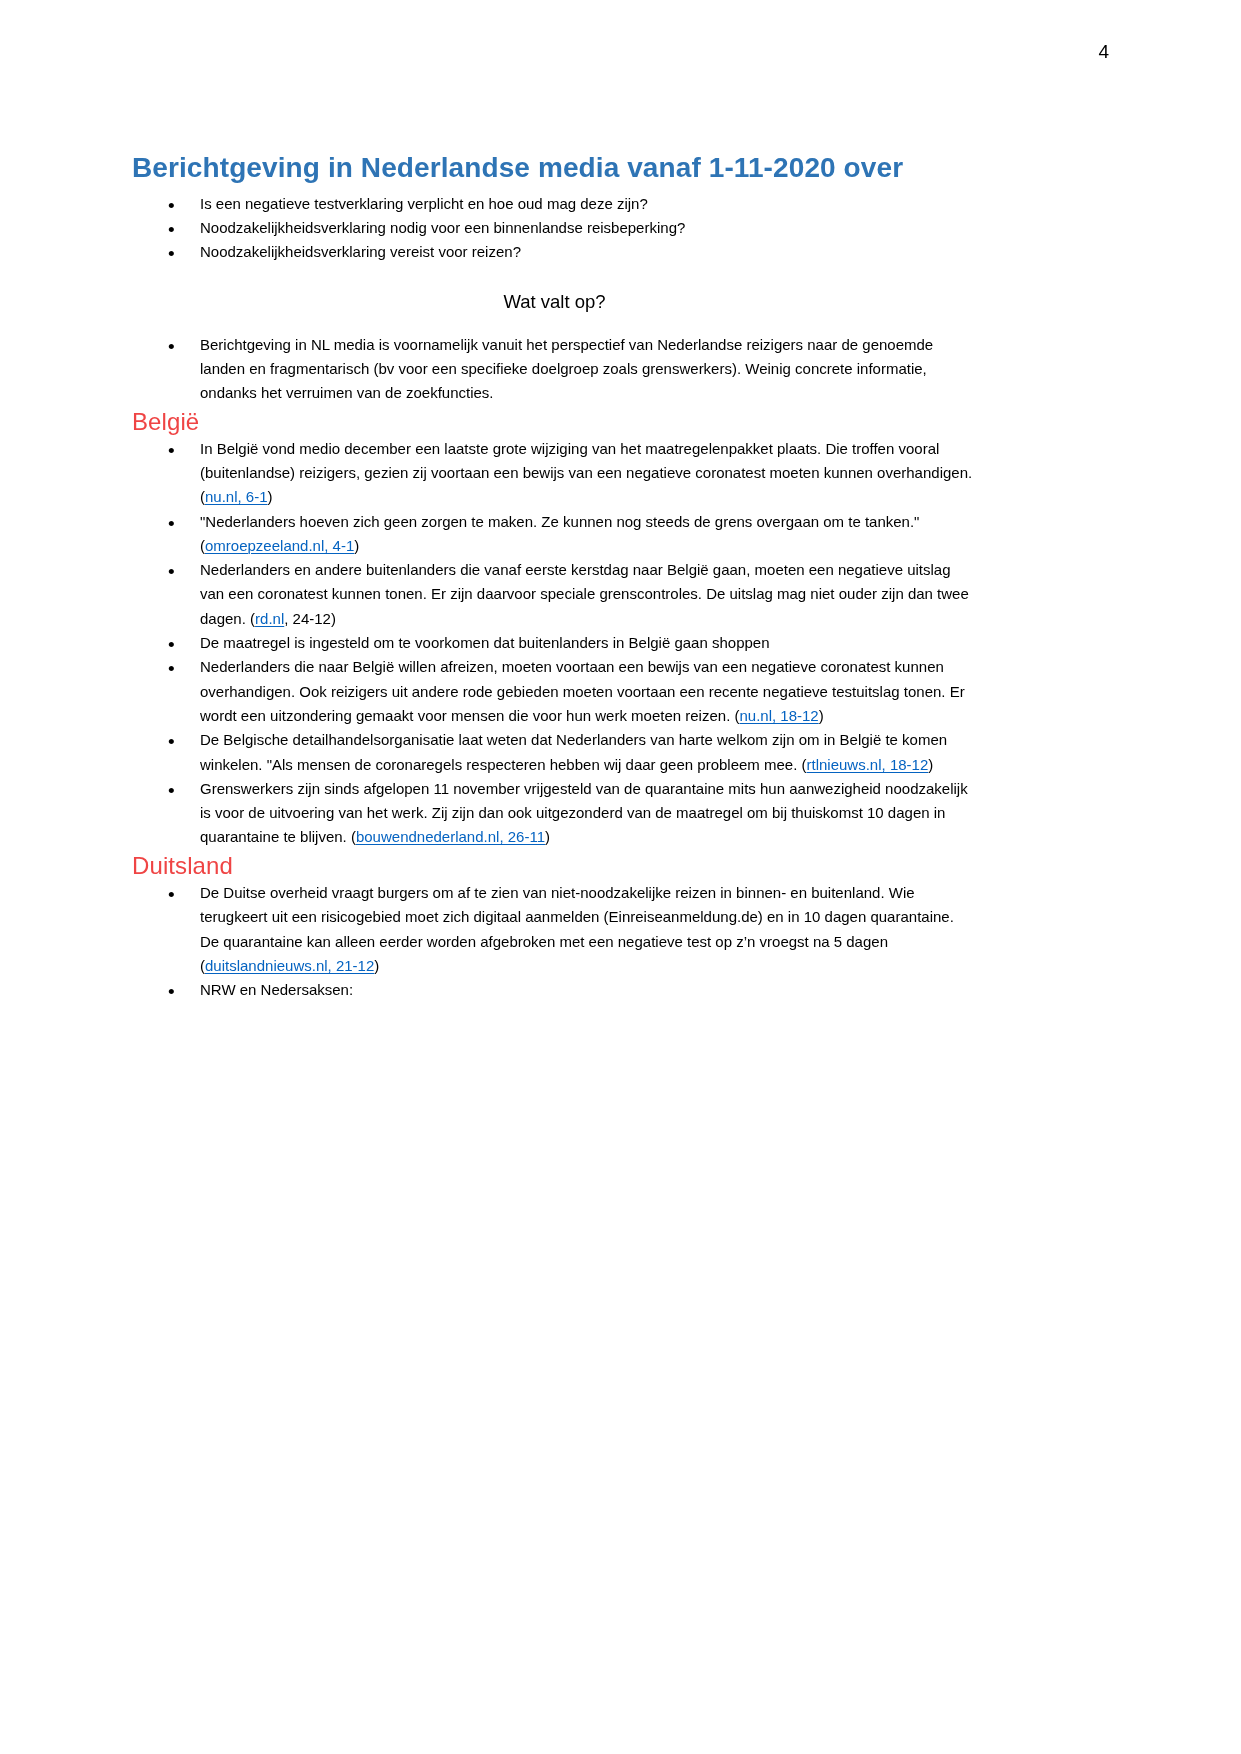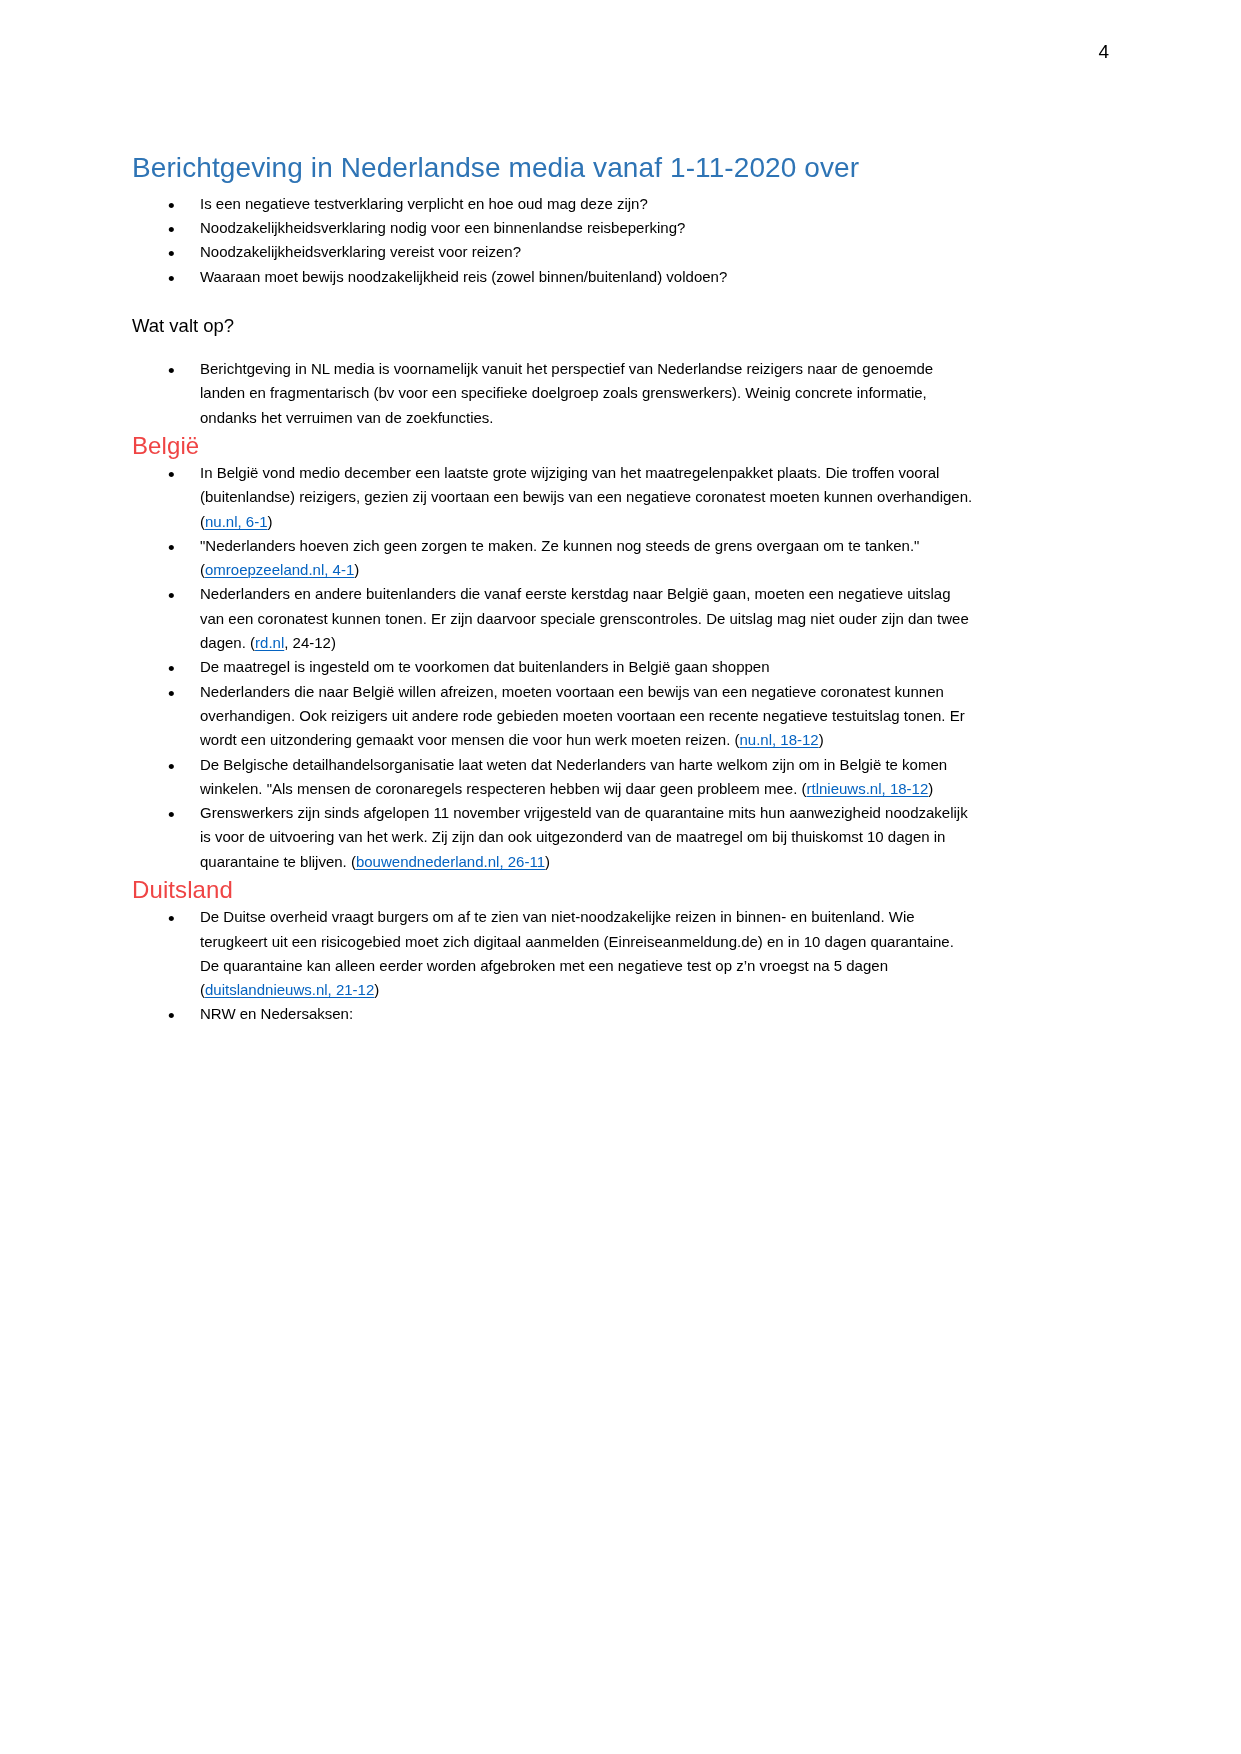--- a/index.html
+++ b/index.html
@@ -29,21 +29,21 @@
     line-height: 1;
   }
   .content {
     position: absolute;
     left: 132px;
     top: 148px;
     width: 845px;
   }
   h1.doc-title {
     font-size: 28px;
-    font-weight: normal;
+    font-weight: bold;
     color: #2E74B5;
     line-height: 1.42;
     margin: 0 0 4px 0;
     letter-spacing: 0.1px;
   }
   h2.section-heading {
     font-size: 24px;
     font-weight: normal;
     color: #ef4444;
     line-height: 1.3;
@@ -77,20 +77,21 @@
     left: 36px;
     top: -1px;
     font-size: 19px;
     color: #000000;
   }
   p.plain {
     font-size: 18.5px;
     line-height: 1.62;
     color: #000000;
     margin: 22px 0 0 0;
+    text-align: center;
   }
   .spacer-after-wat {
     height: 16px;
   }
   a.doclink,
   .doclink {
     color: #0563C1;
     text-decoration: underline;
     text-decoration-thickness: 1px;
     text-underline-offset: 2px;
@@ -107,21 +108,20 @@
   <div class="content">
 
     <h1 class="doc-title">
       <span>Berichtgeving in Nederlandse media vanaf 1-11-2020 over</span><br>
     </h1>
 
     <ul class="bullets">
       <li>Is een negatieve testverklaring verplicht en hoe oud mag deze zijn?</li>
       <li>Noodzakelijkheidsverklaring nodig voor een binnenlandse reisbeperking?</li>
       <li>Noodzakelijkheidsverklaring vereist voor reizen?</li>
-      <li>Waaraan moet bewijs noodzakelijkheid reis (zowel binnen/buitenland) voldoen?</li>
     </ul>
 
     <p class="plain">Wat valt op?</p>
 
     <div class="spacer-after-wat"></div>
 
     <ul class="bullets">
       <li>Berichtgeving in NL media is voornamelijk vanuit het perspectief van Nederlandse reizigers naar de genoemde landen en fragmentarisch (bv voor een specifieke doelgroep zoals grenswerkers). Weinig concrete informatie, ondanks het verruimen van de zoekfuncties.</li>
     </ul>
 

